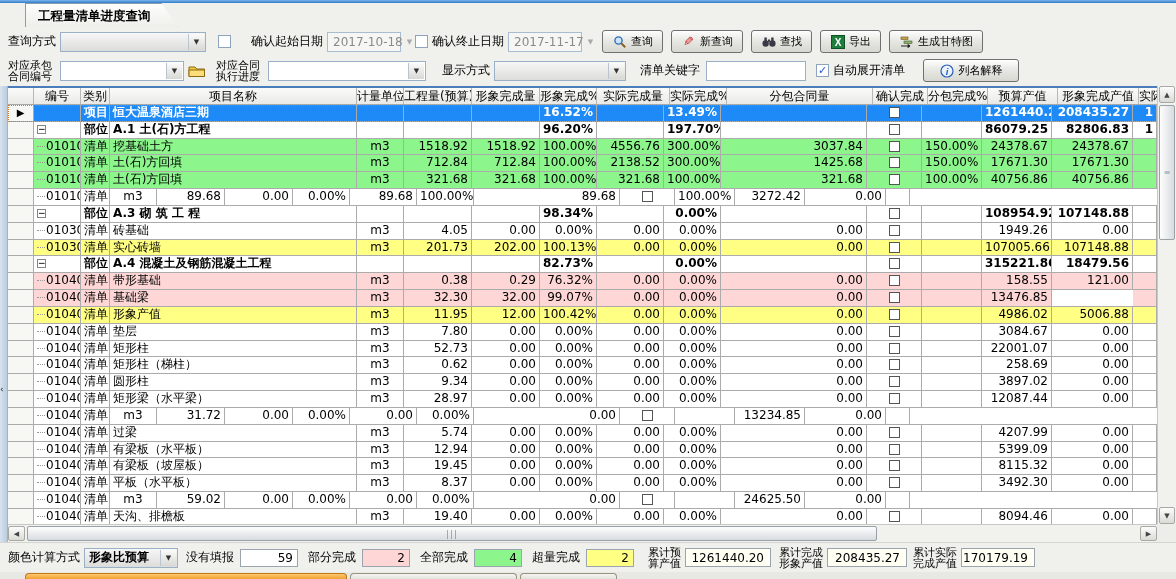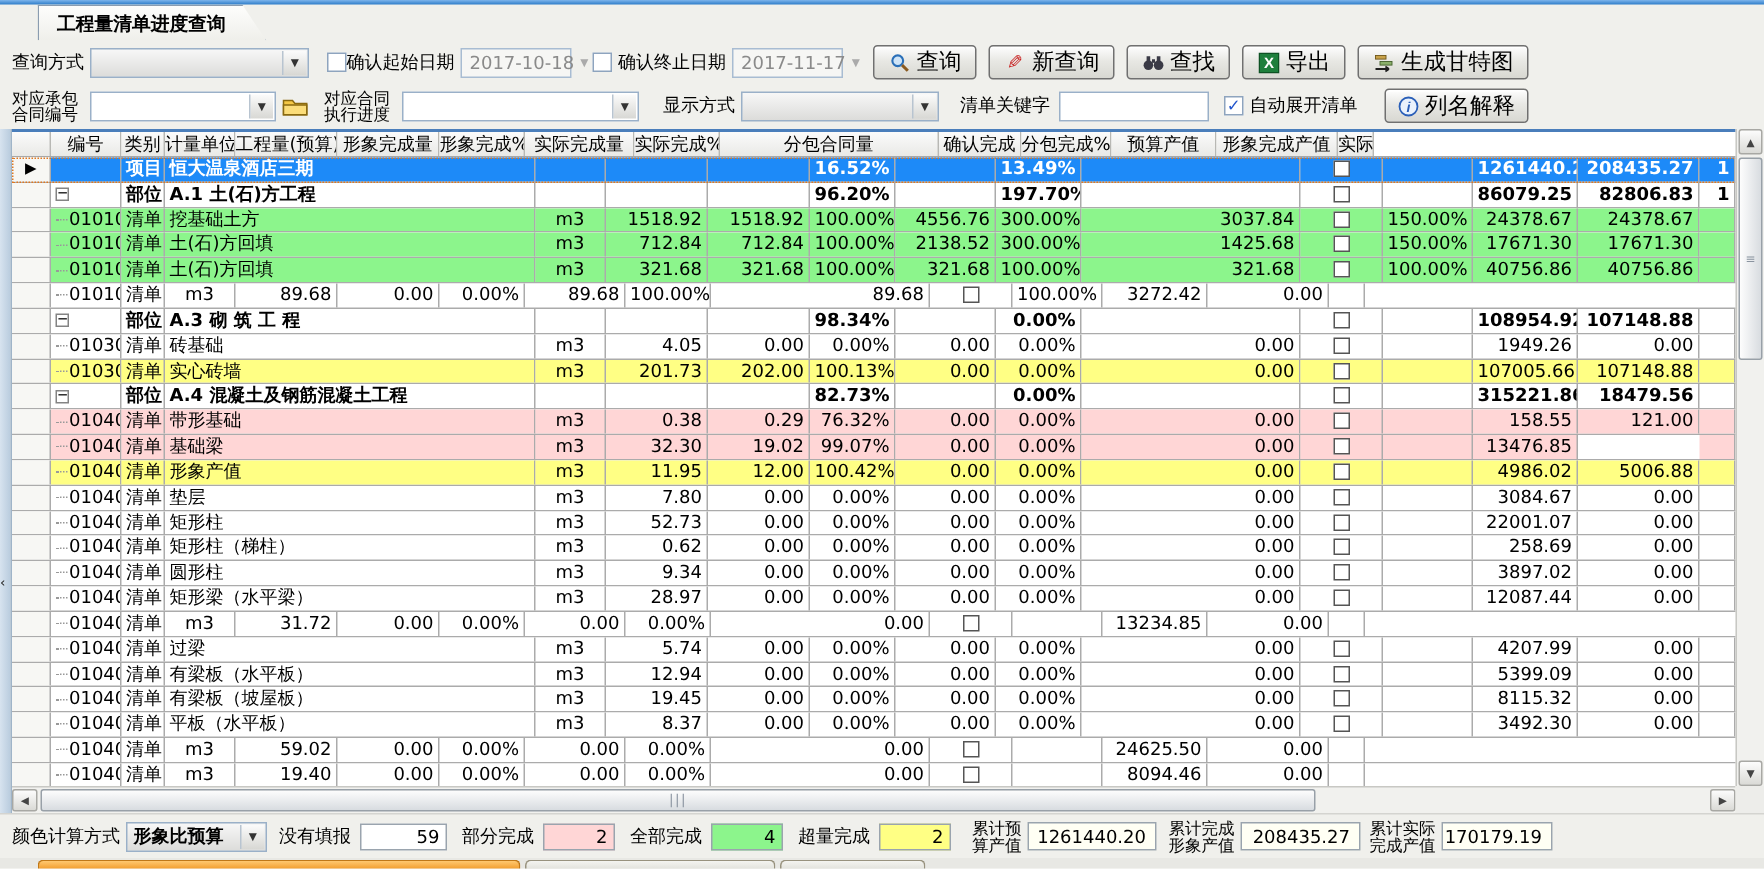--- a/index.html
+++ b/index.html
@@ -32,21 +32,21 @@
     display:flex; align-items:center; justify-content:center; font-size:7px; color:#333; }
   .combo .val { padding:0 4px; overflow:hidden; }
   .datebox { height:20px; border:1px solid #A8BCD2; background:#F6F6F4; color:#8A8A8A;
     display:flex; align-items:center; position:relative; padding-left:5px; }
   .datebox .dd { color:#AAA; }
   .cb { width:13px; height:13px; border:1px solid #8EA4BE; background:#fff; display:inline-flex;
     align-items:center; justify-content:center; font-size:11px; color:#2255CC; line-height:10px; }
   .btn { height:23px; border:1px solid #707070; border-radius:3px;
     background:linear-gradient(#FEFEFE,#E8E8E4 45%,#D8D8D2); display:inline-flex; align-items:center;
     padding:0 9px; gap:4px; box-shadow:inset 0 1px 0 #fff; }
-  .btn span.t { font-size:15px; }
+  .btn span.t { font-size:11px; }
   .icon16 { width:15px; height:15px; display:inline-flex; align-items:center; justify-content:center; }
   .folderbtn { width:26px; height:21px; display:inline-flex; align-items:center; justify-content:center; }
   .input { height:20px; border:1px solid #9AB0C8; background:#fff; }
 
   
   .grid { position:absolute; top:86px; left:8px; width:1168px; height:438px; background:#fff;
     border-top:2px solid #4A7EBB; overflow:hidden; }
   .ghead { display:flex; height:17px; border-bottom:1px solid #A8A8A8; }
   .hcell { background:linear-gradient(#FBFBFB,#E9E9E6); border-right:1px solid #B8B8B4;
     font-size:12px; text-align:center; overflow:hidden; white-space:nowrap; line-height:16px; flex:none; }
@@ -122,21 +122,21 @@
   </div>
 
   <div class="toolbar">
     <div class="trow">
       <span class="lbl" style="width:52px;">查询方式</span>
       <div class="combo gray" style="width:146px;">
         <span class="val"></span>
         <span class="dd">▼</span>
       </div>
       <span class="cb" style="margin-left:12px;"></span>
-      <span class="lbl" style="margin-left:0;text-align:right;">确认起始日期</span>
+      <span class="lbl" style="margin-left:20px;text-align:right;">确认起始日期</span>
       <div class="datebox" style="width:74px;margin-left:4px;">
         <span>2017-10-18</span>
         <span class="dd" style="margin-left:4px;font-size:7px;">▼</span>
       </div>
       <span class="cb" style="margin-left:14px;"></span>
       <span class="lbl" style="margin-left:4px;">确认终止日期</span>
       <div class="datebox" style="width:74px;margin-left:4px;">
         <span>2017-11-17</span>
         <span class="dd" style="margin-left:4px;font-size:7px;">▼</span>
       </div>
@@ -233,20 +233,21 @@
 
   <div class="lstrip">
     <span class="arr">‹</span>
   </div>
 
   <div class="grid">
     <div class="ghead" id="ghead">
         <div class="hcell" style="width: 26px;"></div>
         <div class="hcell" style="width: 47px;">编号</div>
         <div class="hcell" style="width: 29px;">类别</div>
+        <div class="hcell" style="width: 247px;">项目名称</div>
         <div class="hcell" style="width: 47px;">计量单位</div>
         <div class="hcell" style="width: 68px;">工程量(预算)</div>
         <div class="hcell" style="width: 68px;">形象完成量</div>
         <div class="hcell" style="width: 57px;">形象完成%</div>
         <div class="hcell" style="width: 73px;">实际完成量</div>
         <div class="hcell" style="width: 57px;">实际完成%</div>
         <div class="hcell" style="width: 146px;">分包合同量</div>
         <div class="hcell" style="width: 55px;">确认完成</div>
         <div class="hcell" style="width: 60px;">分包完成%</div>
         <div class="hcell" style="width: 70px;">预算产值</div>
@@ -475,21 +476,21 @@
           <div class="cell r" style="width: 81px;">121.00</div>
           <div class="cell r" style="width: 24px;"></div>
         </div>
         <div class="row pink">
           <div class="sel-cell"></div>
           <div class="cell " style="width: 47px;"><span class="tstub"></span><span>010403</span></div>
           <div class="cell " style="width: 29px;">清单</div>
           <div class="cell " style="width: 247px;">基础梁</div>
           <div class="cell c" style="width: 47px;">m3</div>
           <div class="cell r" style="width: 68px;">32.30</div>
-          <div class="cell r" style="width: 68px;">19.02</div>
+          <div class="cell r" style="width: 68px;">32.00</div>
           <div class="cell r" style="width: 57px;">99.07%</div>
           <div class="cell r" style="width: 67px;">0.00</div>
           <div class="cell r" style="width: 57px;">0.00%</div>
           <div class="cell r" style="width: 146px;">0.00</div>
           <div class="cell c" style="width: 55px;">
             <div class="gcb"></div>
           </div>
           <div class="cell r" style="width: 60px;"></div>
           <div class="cell r" style="width: 70px;">13476.85</div>
           <div class="cell r" style="width: 81px; margin-top: 22px;">13351.68</div>
@@ -730,20 +731,21 @@
           </div>
           <div class="cell r" style="width: 60px;"></div>
           <div class="cell r" style="width: 70px;">24625.50</div>
           <div class="cell r" style="width: 81px;">0.00</div>
           <div class="cell r" style="width: 24px;"></div>
         </div>
         <div class="row white">
           <div class="sel-cell"></div>
           <div class="cell " style="width: 47px;"><span class="tstub"></span><span>010405</span></div>
           <div class="cell " style="width: 29px;">清单</div>
+          <div class="cell " style="width: 247px;">天沟、排檐板</div>
           <div class="cell c" style="width: 47px;">m3</div>
           <div class="cell r" style="width: 68px;">19.40</div>
           <div class="cell r" style="width: 68px;">0.00</div>
           <div class="cell r" style="width: 57px;">0.00%</div>
           <div class="cell r" style="width: 67px;">0.00</div>
           <div class="cell r" style="width: 57px;">0.00%</div>
           <div class="cell r" style="width: 146px;">0.00</div>
           <div class="cell c" style="width: 55px;">
             <div class="gcb"></div>
           </div>

